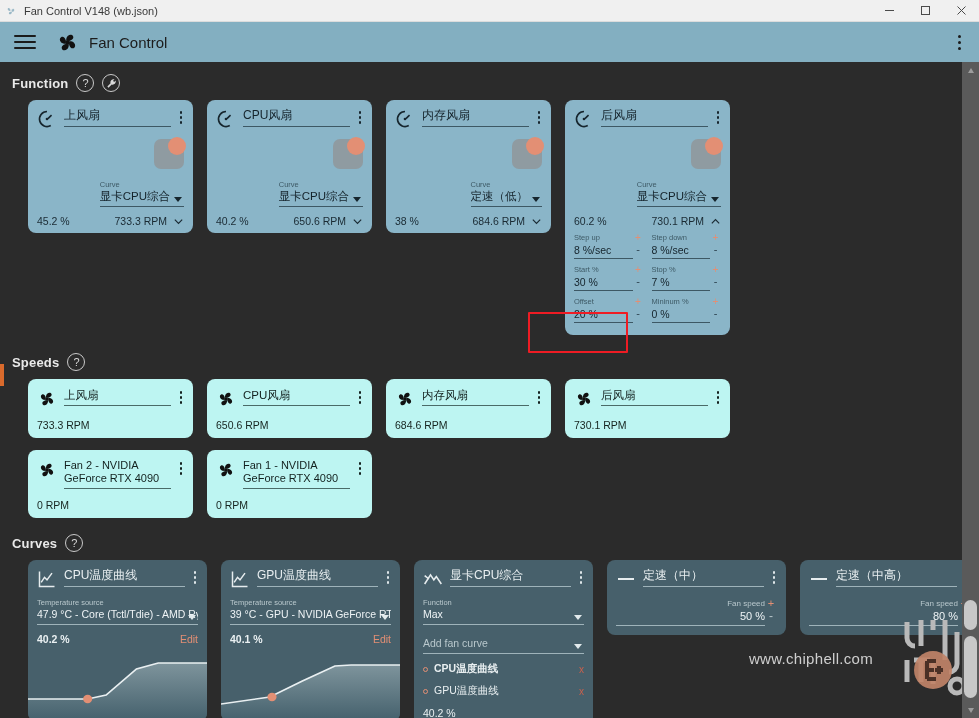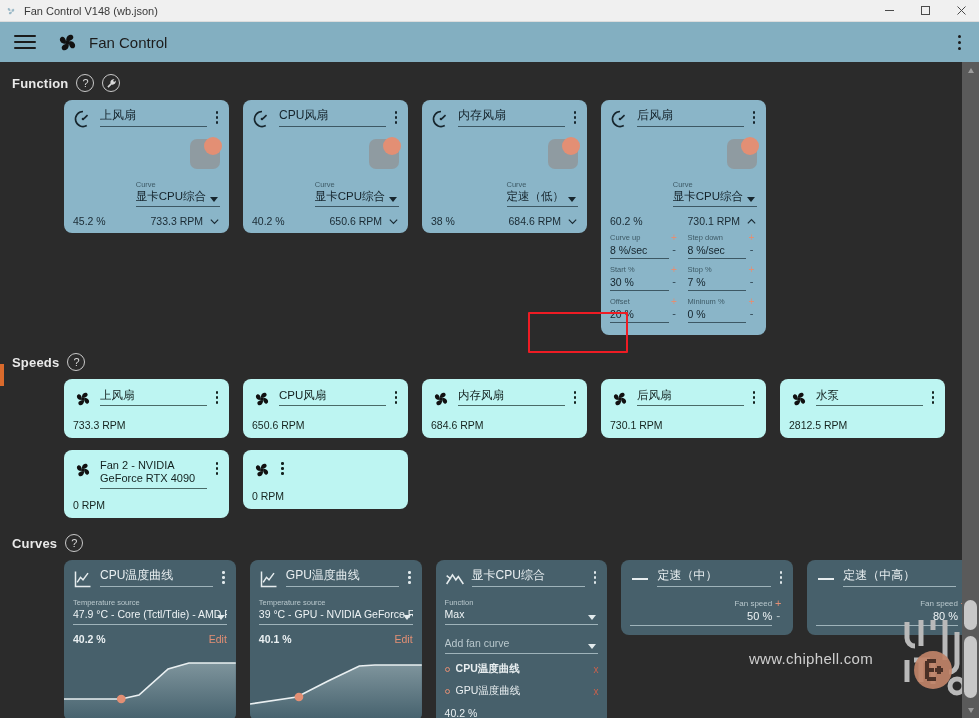--- a/index.html
+++ b/index.html
@@ -57,21 +57,21 @@
   }
   .sec-title { color: #e9e9e9; font-size: 13px; font-weight: bold; letter-spacing: .2px; }
   .circ-icon {
     width: 18px; height: 18px; border-radius: 50%;
     border: 1.4px solid #c9c9c9; color: #d8d8d8;
     display:flex; align-items:center; justify-content:center;
     font-size: 11px; line-height: 1;
   }
   .circ-icon svg { display:block; }
 
-  .row { display: flex; gap: 14px; padding-left: 28px; align-items: flex-start; margin-left: 36px; }
+  .row { display: flex; gap: 14px; padding-left: 28px; align-items: flex-start; }
   .row + .row { margin-top: 12px; }
 
   
   .ctrl-card {
     width: 165px; background: #8ab5c8; border-radius: 8px;
     padding: 8px 9px 6px 9px; color: #14232b; position: relative;
   }
   .cc-top { display:flex; align-items:flex-start; gap:7px; }
   .gauge { width: 20px; height: 20px; flex: 0 0 20px; margin-top:1px; }
   .name-line { flex: 1; border-bottom: 1px solid #3d5864; padding-bottom: 3px; }
@@ -407,21 +407,21 @@
                 </svg>
             </span>
           </div>
 
           <div class="cc-expand">
             <div class="exp-grid">
               <div class="exp-col">
                 <div class="fld">
                   <div class="fld-row">
                     <div class="fld-main">
-                      <span class="fld-lbl">Curve up</span>
+                      <span class="fld-lbl">Step up</span>
                       <span class="fld-val">8 %/sec</span>
                     </div>
                     <div class="fld-btns">
                       <span class="plus">+</span>
                       <span class="minus">-</span>
                     </div>
                   </div>
                 </div>
                 <div class="fld">
                   <div class="fld-row">
@@ -586,79 +586,60 @@
             </div>
             <div class="kebab">
                 <i></i>
                 <i></i>
                 <i></i>
               </div>
           </div>
           <div class="spd-val">730.1 RPM</div>
         </div>
 
+      </div>
+
+      <div class="row">
         <div class="spd-card">
           <div class="cc-top">
             <span class="fanicon">
               <svg width="20" height="20" viewBox="0 0 24 24">
                   <circle cx="12" cy="12" r="2.1" fill="#111"></circle>
                   <path fill="#111" d="M10.5 10.2C9.6 7.3 7.9 5.8 6.1 6.6c-1.8.8-2 3.2-.3 5.2 1 1.1 2.7 1.5 4.6 1.4z"></path>
                   <path fill="#111" d="M13.5 13.8c.9 2.9 2.6 4.4 4.4 3.6 1.8-.8 2-3.2.3-5.2-1-1.1-2.7-1.5-4.6-1.4z"></path>
                   <path fill="#111" d="M13.8 10.5c2.9-.9 4.4-2.6 3.6-4.4-.8-1.8-3.2-2-5.2-.3-1.1 1-1.5 2.7-1.4 4.6z"></path>
                   <path fill="#111" d="M10.2 13.5c-2.9.9-4.4 2.6-3.6 4.4.8 1.8 3.2 2 5.2.3 1.1-1 1.5-2.7 1.4-4.6z"></path>
                 </svg>
             </span>
             <div class="name-line">
-              <span class="spd-name">水泵</span>
-            </div>
-            <div class="kebab">
-                <i></i>
-                <i></i>
-                <i></i>
-              </div>
-          </div>
-          <div class="spd-val">2812.5 RPM</div>
-        </div>
-      </div>
-
-      <div class="row">
+              <span class="spd-name two">Fan 2 - NVIDIA GeForce RTX 4090</span>
+            </div>
+            <div class="kebab">
+                <i></i>
+                <i></i>
+                <i></i>
+              </div>
+          </div>
+          <div class="spd-val">0 RPM</div>
+        </div>
+
         <div class="spd-card">
           <div class="cc-top">
             <span class="fanicon">
               <svg width="20" height="20" viewBox="0 0 24 24">
                   <circle cx="12" cy="12" r="2.1" fill="#111"></circle>
                   <path fill="#111" d="M10.5 10.2C9.6 7.3 7.9 5.8 6.1 6.6c-1.8.8-2 3.2-.3 5.2 1 1.1 2.7 1.5 4.6 1.4z"></path>
                   <path fill="#111" d="M13.5 13.8c.9 2.9 2.6 4.4 4.4 3.6 1.8-.8 2-3.2.3-5.2-1-1.1-2.7-1.5-4.6-1.4z"></path>
                   <path fill="#111" d="M13.8 10.5c2.9-.9 4.4-2.6 3.6-4.4-.8-1.8-3.2-2-5.2-.3-1.1 1-1.5 2.7-1.4 4.6z"></path>
                   <path fill="#111" d="M10.2 13.5c-2.9.9-4.4 2.6-3.6 4.4.8 1.8 3.2 2 5.2.3 1.1-1 1.5-2.7 1.4-4.6z"></path>
                 </svg>
             </span>
             <div class="name-line">
-              <span class="spd-name two">Fan 2 - NVIDIA GeForce RTX 4090</span>
-            </div>
-            <div class="kebab">
-                <i></i>
-                <i></i>
-                <i></i>
-              </div>
-          </div>
-          <div class="spd-val">0 RPM</div>
-        </div>
-
-        <div class="spd-card">
-          <div class="cc-top">
-            <span class="fanicon">
-              <svg width="20" height="20" viewBox="0 0 24 24">
-                  <circle cx="12" cy="12" r="2.1" fill="#111"></circle>
-                  <path fill="#111" d="M10.5 10.2C9.6 7.3 7.9 5.8 6.1 6.6c-1.8.8-2 3.2-.3 5.2 1 1.1 2.7 1.5 4.6 1.4z"></path>
-                  <path fill="#111" d="M13.5 13.8c.9 2.9 2.6 4.4 4.4 3.6 1.8-.8 2-3.2.3-5.2-1-1.1-2.7-1.5-4.6-1.4z"></path>
-                  <path fill="#111" d="M13.8 10.5c2.9-.9 4.4-2.6 3.6-4.4-.8-1.8-3.2-2-5.2-.3-1.1 1-1.5 2.7-1.4 4.6z"></path>
-                  <path fill="#111" d="M10.2 13.5c-2.9.9-4.4 2.6-3.6 4.4.8 1.8 3.2 2 5.2.3 1.1-1 1.5-2.7 1.4-4.6z"></path>
-                </svg>
-            </span>
+              <span class="spd-name two">Fan 1 - NVIDIA GeForce RTX 4090</span>
+            </div>
             <div class="kebab">
                 <i></i>
                 <i></i>
                 <i></i>
               </div>
           </div>
           <div class="spd-val">0 RPM</div>
         </div>
       </div>
 

